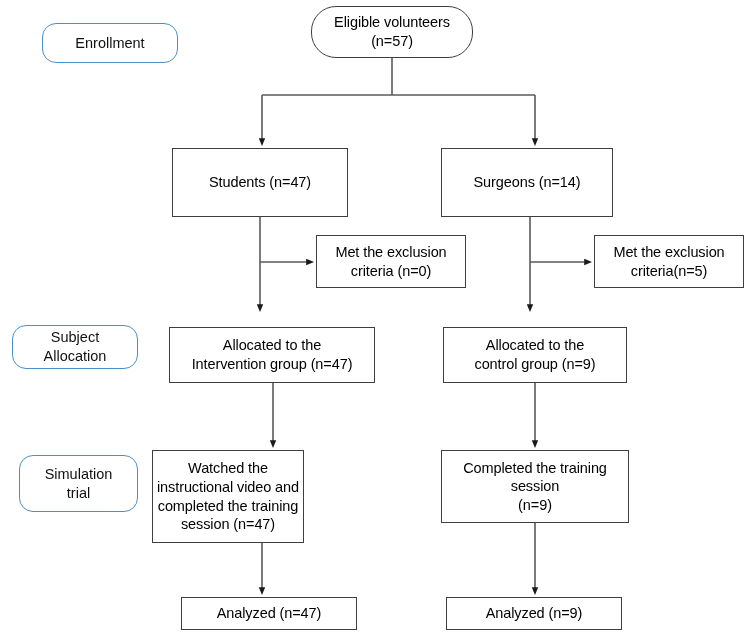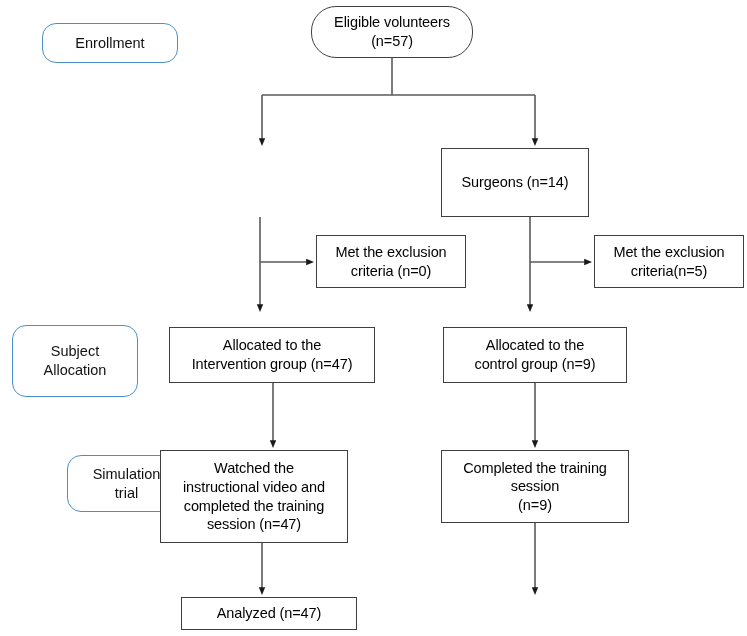--- a/index.html
+++ b/index.html
@@ -86,38 +86,41 @@
 
       <path d="M262,543 L262,591" marker-end="url(#arrowhead)"></path>
       <path d="M535,523 L535,591" marker-end="url(#arrowhead)"></path>
     </g>
   </svg>
 
   <div class="node stage" style="left:12px; top:23px; width:136px; height:40px;margin-left:30px;">
     <span class="node-text">Enrollment</span>
   </div>
 
-  <div class="node stage" style="left:12px; top:325px; width:126px; height:72px;justify-content:center;">
+  <div class="node stage" style="left:12px; top:325px; width:126px; height:44px;justify-content:center;">
     <span class="node-text">Subject
 Allocation</span>
   </div>
 
-  <div class="node stage" style="left:19px; top:455px; width:119px; height:57px;margin-left:48px;">
+  <div class="node stage" style="left:19px; top:455px; width:119px; height:57px;">
     <span class="node-text">Simulation
 trial</span>
   </div>
 
 
   <div class="node box" style="left:311px; top:6px; width:162px; height:52px;border-radius:25px;">
     <span class="node-text">Eligible volunteers
 (n=57)</span>
   </div>
 
+  <div class="node box" style="left:172px; top:148px; width:176px; height:69px;">
+    <span class="node-text">Students (n=47)</span>
+  </div>
 
-  <div class="node box" style="left:441px; top:148px; width:148px; height:69px;">
+  <div class="node box" style="left:441px; top:148px; width:172px; height:69px;">
     <span class="node-text">Surgeons (n=14)</span>
   </div>
 
   <div class="node box" style="left:316px; top:235px; width:150px; height:53px;">
     <span class="node-text">Met the exclusion
 criteria (n=0)</span>
   </div>
 
   <div class="node box" style="left:594px; top:235px; width:150px; height:53px;">
     <span class="node-text">Met the exclusion
@@ -127,31 +130,34 @@
   <div class="node box" style="left:169px; top:327px; width:206px; height:56px;">
     <span class="node-text">Allocated to the
 Intervention group (n=47)</span>
   </div>
 
   <div class="node box" style="left:443px; top:327px; width:184px; height:56px;">
     <span class="node-text">Allocated to the
 control group (n=9)</span>
   </div>
 
-  <div class="node box" style="left:160px; top:450px; width:188px; height:93px;">
+  <div class="node box" style="left:152px; top:450px; width:152px; height:93px;">
     <span class="node-text">Watched the
 instructional video and
 completed the training
 session (n=47)</span>
   </div>
 
   <div class="node box" style="left:441px; top:450px; width:188px; height:73px;">
     <span class="node-text">Completed the training
 session
 (n=9)</span>
   </div>
 
   <div class="node box" style="left:181px; top:597px; width:176px; height:33px;text-align:center;">
     <span class="node-text">Analyzed (n=47)</span>
   </div>
 
+  <div class="node box" style="left:446px; top:597px; width:176px; height:33px;">
+    <span class="node-text">Analyzed (n=9)</span>
+  </div>
 
 </div>
 
 </body></html>

